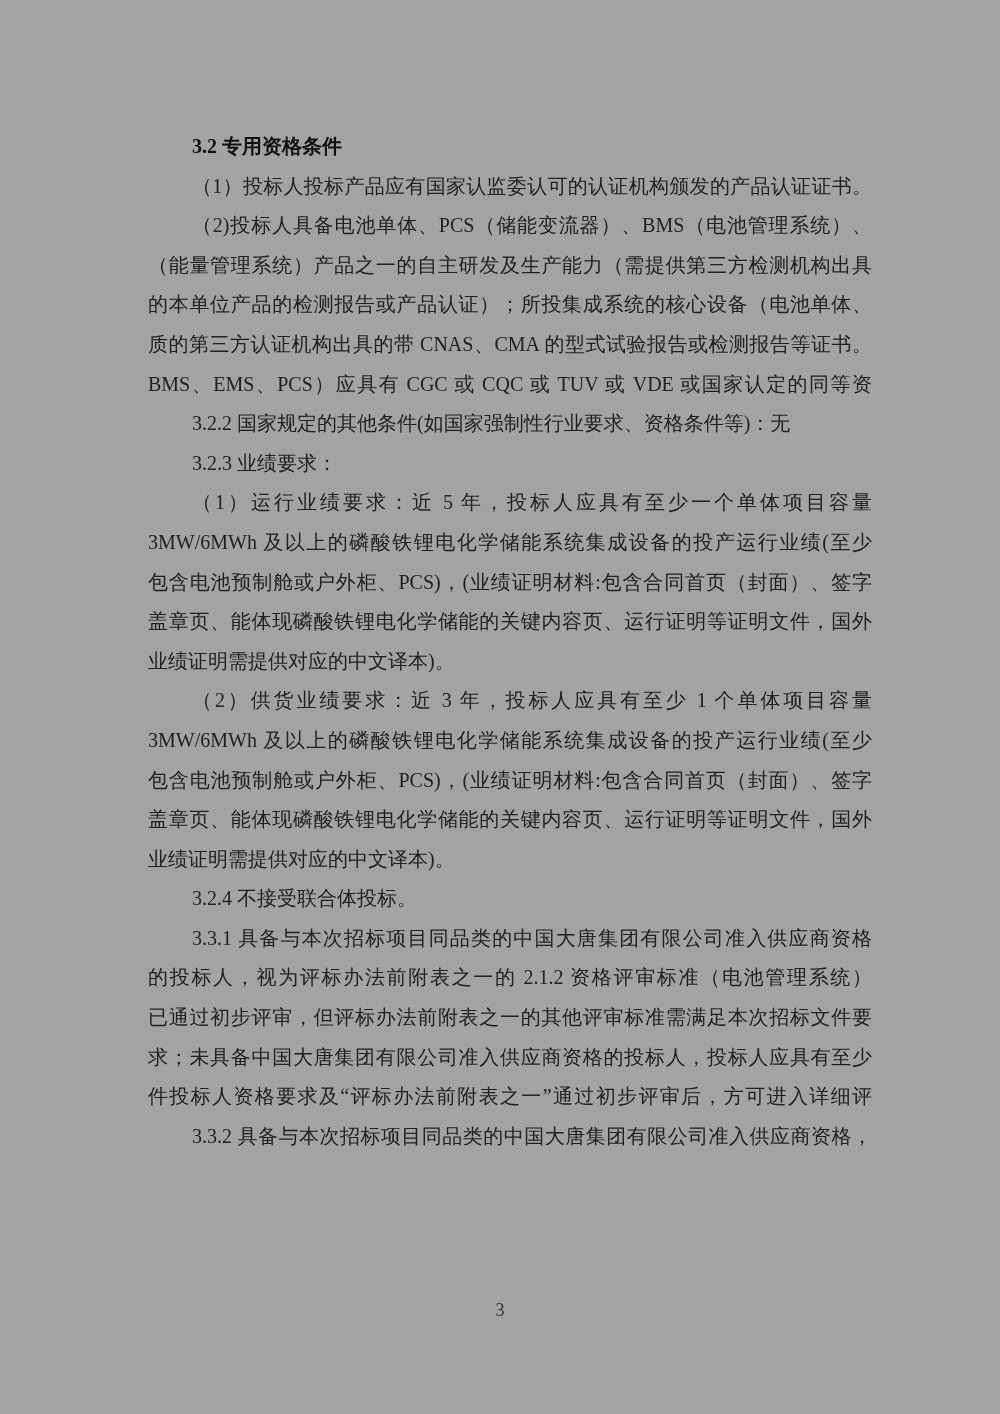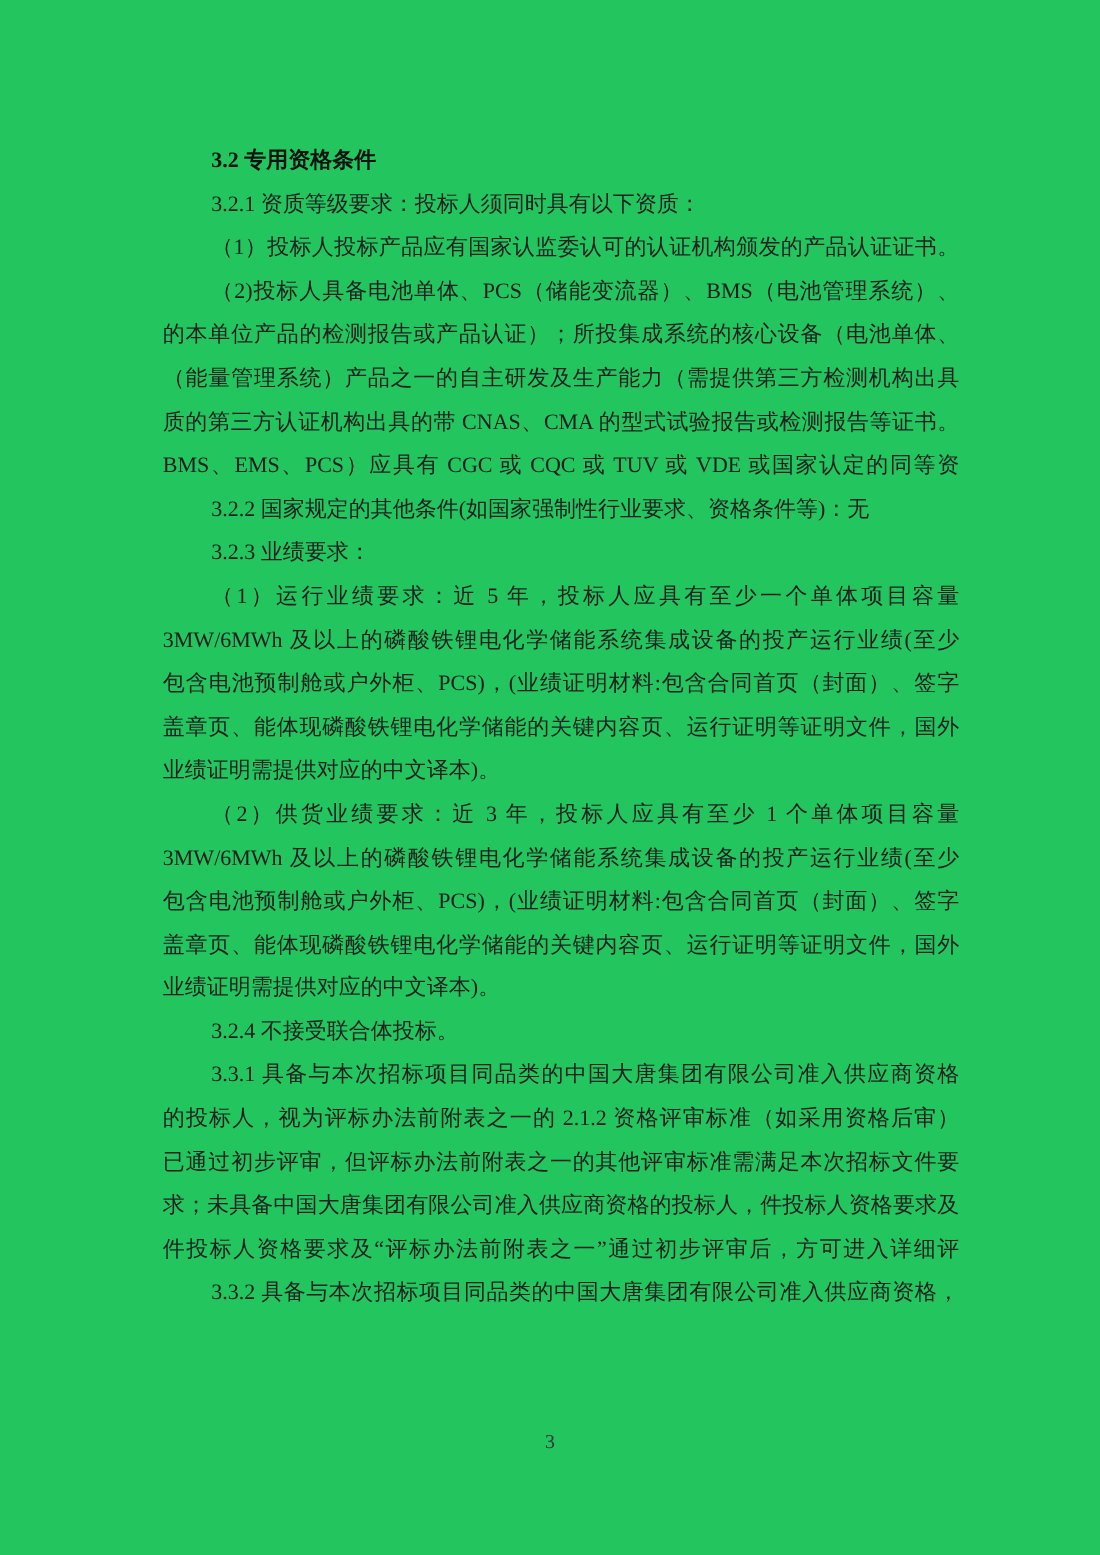--- a/index.html
+++ b/index.html
@@ -4,21 +4,21 @@
 <style>
   html, body {
     margin: 0;
     padding: 0;
     background: #ffffff;
   }
   .page {
     position: relative;
     width: 1000px;
     height: 1414px;
-    background: #22c55e;
+    background: #a3a3a3;
     overflow: hidden;
     font-family: "Liberation Serif", "DejaVu Serif", serif;
     color: #212121;
   }
   .text-block {
     position: absolute;
     left: 148px;
     top: 127px;
     width: 724px;
   }
@@ -53,41 +53,40 @@
     line-height: 24px;
     color: #333333;
   }
 </style>
 </head>
 <body>
 
 <div class="page">
   <div class="text-block" id="text-block">
       <div class="line bold indent">3.2 专用资格条件</div>
-      <div class="line indent">3.2.1 资质等级要求：投标人须同时具有以下资质：</div>
       <div class="line indent justify">（1）投标人投标产品应有国家认监委认可的认证机构颁发的产品认证证书。</div>
       <div class="line indent justify">（2)投标人具备电池单体、PCS（储能变流器）、BMS（电池管理系统）、EMS</div>
+      <div class="line justify">（能量管理系统）产品之一的自主研发及生产能力（需提供第三方检测机构出具</div>
       <div class="line justify">的本单位产品的检测报告或产品认证）；所投集成系统的核心设备（电池单体、</div>
-      <div class="line justify">（能量管理系统）产品之一的自主研发及生产能力（需提供第三方检测机构出具</div>
       <div class="line justify">质的第三方认证机构出具的带 CNAS、CMA 的型式试验报告或检测报告等证书。</div>
       <div class="line justify">BMS、EMS、PCS）应具有 CGC 或 CQC 或 TUV 或 VDE 或国家认定的同等资</div>
       <div class="line indent">3.2.2 国家规定的其他条件(如国家强制性行业要求、资格条件等)：无</div>
       <div class="line indent">3.2.3 业绩要求：</div>
       <div class="line indent justify">（1）运行业绩要求：近 5 年，投标人应具有至少一个单体项目容量</div>
       <div class="line justify">3MW/6MWh 及以上的磷酸铁锂电化学储能系统集成设备的投产运行业绩(至少</div>
       <div class="line justify">包含电池预制舱或户外柜、PCS)，(业绩证明材料:包含合同首页（封面）、签字</div>
       <div class="line justify">盖章页、能体现磷酸铁锂电化学储能的关键内容页、运行证明等证明文件，国外</div>
       <div class="line">业绩证明需提供对应的中文译本)。</div>
       <div class="line indent justify">（2）供货业绩要求：近 3 年，投标人应具有至少 1 个单体项目容量</div>
       <div class="line justify">3MW/6MWh 及以上的磷酸铁锂电化学储能系统集成设备的投产运行业绩(至少</div>
       <div class="line justify">包含电池预制舱或户外柜、PCS)，(业绩证明材料:包含合同首页（封面）、签字</div>
       <div class="line justify">盖章页、能体现磷酸铁锂电化学储能的关键内容页、运行证明等证明文件，国外</div>
       <div class="line">业绩证明需提供对应的中文译本)。</div>
       <div class="line indent">3.2.4 不接受联合体投标。</div>
       <div class="line indent justify">3.3.1 具备与本次招标项目同品类的中国大唐集团有限公司准入供应商资格</div>
-      <div class="line justify">的投标人，视为评标办法前附表之一的 2.1.2 资格评审标准（如采用资格后审）</div>
+      <div class="line justify">的投标人，视为评标办法前附表之一的 2.1.2 资格评审标准（电池管理系统）</div>
       <div class="line justify">已通过初步评审，但评标办法前附表之一的其他评审标准需满足本次招标文件要</div>
-      <div class="line justify">求；未具备中国大唐集团有限公司准入供应商资格的投标人，件投标人资格要求及</div>
+      <div class="line justify">求；未具备中国大唐集团有限公司准入供应商资格的投标人，投标人应具有至少</div>
       <div class="line justify">件投标人资格要求及“评标办法前附表之一”通过初步评审后，方可进入详细评</div>
       <div class="line indent justify">3.3.2 具备与本次招标项目同品类的中国大唐集团有限公司准入供应商资格，</div>
     </div>
   <div class="page-number">3</div>
 </div>
 
 </body></html>

